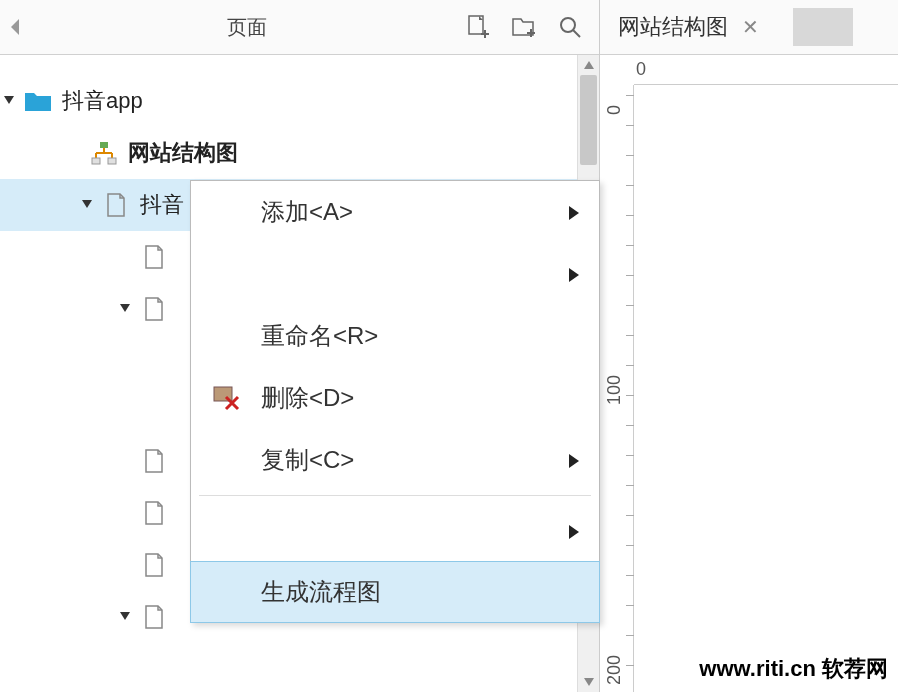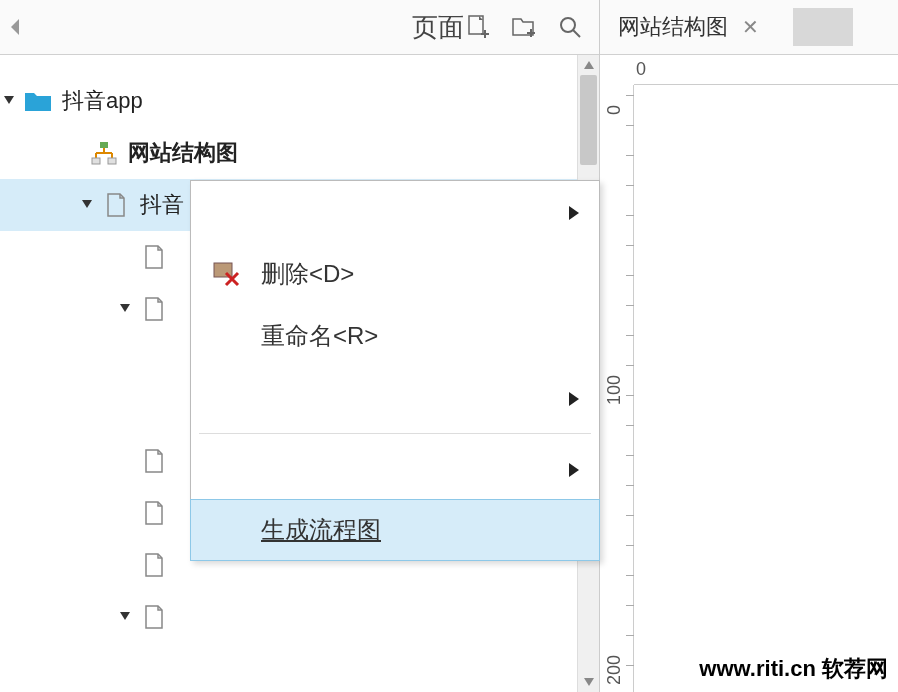--- a/index.html
+++ b/index.html
@@ -35,22 +35,22 @@
     }
     .left-header-arrow {
       width: 30px;
       display: flex;
       align-items: center;
       justify-content: center;
       color: #888;
     }
     .left-header-title {
       flex: 1;
-      text-align: right;
-      font-size: 26px;
+      text-align: center;
+      font-size: 20px;
       color: #444;
     }
     .left-header-icons {
       display: flex;
       gap: 18px;
       padding-right: 15px;
     }
     .hdr-icon {
       width: 28px;
       height: 28px;
@@ -118,21 +118,20 @@
       padding-right: 20px;
       font-size: 24px;
       color: #333;
       cursor: pointer;
       position: relative;
     }
     .cm-item.hover {
       background: #d6ecf9;
       border: 1px solid #8dc8e8;
       margin: -1px;
-      text-decoration: underline;
     }
     .cm-arrow {
       margin-left: auto;
       color: #222;
     }
     .cm-sep {
       height: 1px;
       background: #ddd;
       margin: 4px 8px;
     }
@@ -403,39 +402,48 @@
       <div class="scroll-thumb" style="top:20px;"></div>
       <div class="scroll-arrow" style="bottom:0;">
         <svg width="10" height="8">
             <polygon points="0,0 10,0 5,8" fill="#888"></polygon>
           </svg>
       </div>
     </div>
 
     <div class="context-menu">
       <div class="cm-item">
+        <span>添加&lt;A&gt;</span>
         <span class="cm-arrow">
           <svg width="10" height="14">
               <polygon points="0,0 10,7 0,14" fill="#222"></polygon>
             </svg>
         </span>
+      </div>
+      <div class="cm-item">
+        <span class="cm-arrow">
+          <svg width="10" height="14">
+              <polygon points="0,0 10,7 0,14" fill="#222"></polygon>
+            </svg>
+        </span>
+      </div>
+      <div class="cm-item">
+        <span>重命名&lt;R&gt;</span>
       </div>
       <div class="cm-item">
         <span class="cm-icon">
           <svg width="28" height="26" viewBox="0 0 28 26">
               <rect x="2" y="2" width="18" height="14" fill="#b97" stroke="#755"></rect>
               <path d="M14 12 L26 24 M26 12 L14 24" stroke="#c22" stroke-width="3"></path>
             </svg>
         </span>
         <span>删除&lt;D&gt;</span>
       </div>
       <div class="cm-item">
-        <span>重命名&lt;R&gt;</span>
-      </div>
-      <div class="cm-item">
+        <span>复制&lt;C&gt;</span>
         <span class="cm-arrow">
           <svg width="10" height="14">
               <polygon points="0,0 10,7 0,14" fill="#222"></polygon>
             </svg>
         </span>
       </div>
       <div class="cm-sep"></div>
       <div class="cm-item">
         <span class="cm-arrow">
           <svg width="10" height="14">

